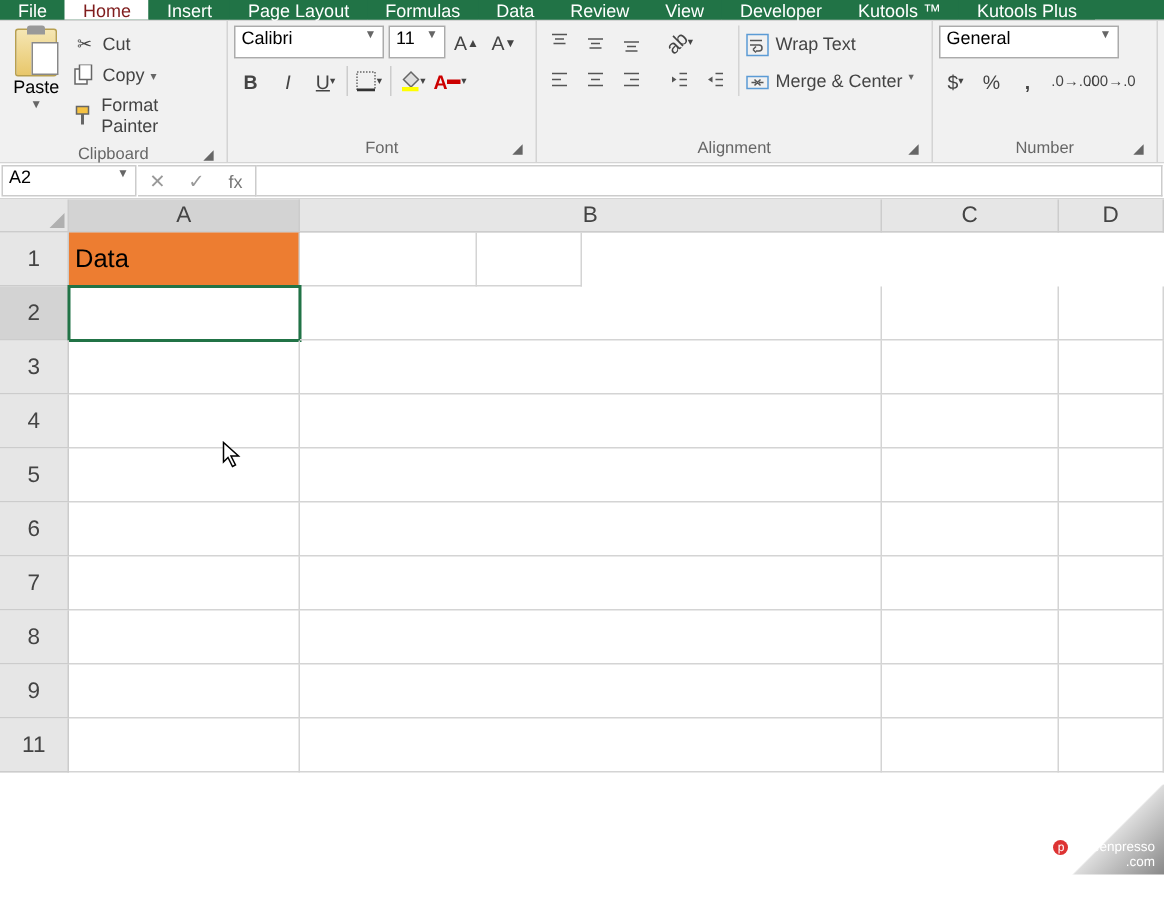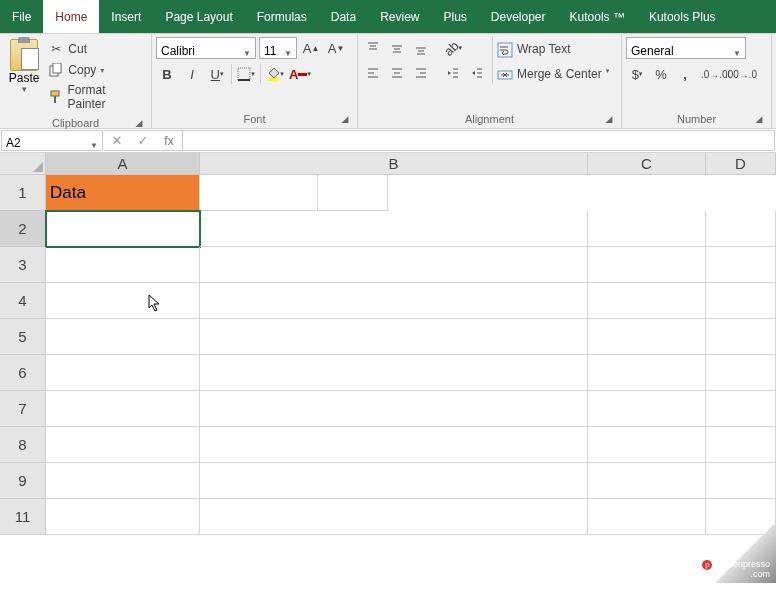--- a/index.html
+++ b/index.html
@@ -1,19 +1,19 @@
 <!DOCTYPE html>
 <html><head>
 <meta charset="utf-8">
 <style>
   * { box-sizing: border-box; margin: 0; padding: 0; }
   body { font-family: "Segoe UI", Tahoma, sans-serif; font-size: 12px; background: #fff; width: 776px; height: 600px; overflow: hidden; position: relative; }
 
   
-  .tabstrip { height: 34px; background: #fff; display: flex; align-items: stretch; border-bottom: 1px solid #d4d4d4; }
+  .tabstrip { height: 14px; background: #fff; display: flex; align-items: stretch; border-bottom: 1px solid #d4d4d4; }
   .tab { padding: 0 12px; display: flex; align-items: center; color: #fff; background: #217346; font-size: 12px; cursor: pointer; }
   .tab.file { background: #217346; }
   .tab.inactive { background: #217346; }
   .tab.active { background: #fff; color: #7f1d1d; font-weight: 400; }
   .tabstrip { background: #217346; }
 
   
   .ribbon { height: 95px; background: #f1f1f1; display: flex; border-bottom: 1px solid #d4d4d4; }
   .group { border-right: 1px solid #d4d4d4; display: flex; flex-direction: column; padding: 3px 4px 0 4px; }
   .group-content { flex: 1; display: flex; align-items: flex-start; }
@@ -25,38 +25,38 @@
   .paste-icon { width: 28px; height: 32px; background: linear-gradient(#f5e6b3, #e8c76b); border: 1px solid #b8a050; border-radius: 2px; position: relative; }
   .paste-icon::before { content: ""; position: absolute; top: -3px; left: 7px; width: 12px; height: 6px; background: #999; border-radius: 2px 2px 0 0; }
   .paste-icon::after { content: ""; position: absolute; top: 8px; left: 10px; width: 16px; height: 20px; background: #fff; border: 1px solid #888; }
   .small-btns { display: flex; flex-direction: column; gap: 3px; padding: 3px 2px; }
   .small-btn { display: flex; align-items: center; gap: 4px; font-size: 12px; color: #444; cursor: pointer; padding: 1px 2px; }
   .icon-sm { width: 16px; height: 16px; display: inline-flex; align-items: center; justify-content: center; }
 
   
   .font-row1 { display: flex; gap: 3px; align-items: center; margin-bottom: 4px; }
   .font-row2 { display: flex; gap: 3px; align-items: center; }
-  .combo { background: #fff; border: 1px solid #ababab; height: 22px; display: flex; align-items: flex-end; padding: 0 4px; font-size: 12px; }
+  .combo { background: #fff; border: 1px solid #ababab; height: 22px; display: flex; align-items: flex-start; padding: 0 4px; font-size: 12px; }
   .combo .arrow { margin-left: auto; font-size: 8px; color: #666; }
   .font-name { width: 100px; justify-content: space-between; }
   .font-size { width: 38px; justify-content: space-between; }
   .btn-sq { width: 22px; height: 22px; display: inline-flex; align-items: center; justify-content: center; background: #f1f1f1; cursor: pointer; font-size: 13px; color: #444; }
   .align-col { display: flex; flex-direction: column; gap: 3px; }
   .align-row { display: flex; gap: 2px; }
   .wrap-merge { display: flex; flex-direction: column; justify-content: space-around; gap: 3px; padding-top: 2px; }
   .wm-btn { display: flex; align-items: flex-start; gap: 4px; font-size: 12px; color: #444; padding: 3px 4px; cursor: pointer; }
 
   
   .num-col { display: flex; flex-direction: column; gap: 4px; }
   .num-combo { width: 120px; }
   .num-row { display: flex; gap: 2px; }
 
   
   .formula-bar { height: 24px; display: flex; align-items: stretch; border-bottom: 1px solid #d4d4d4; background: #fff; }
-  .namebox { width: 102px; border: 1px solid #ccc; margin: 1px; display: flex; align-items: flex-end; padding: 0 4px; font-size: 12px; }
+  .namebox { width: 90px; border: 1px solid #ccc; margin: 1px; display: flex; align-items: flex-start; padding: 0 4px; font-size: 12px; }
   .namebox .arrow { margin-left: auto; font-size: 8px; color: #666; }
   .fx-btns { display: flex; align-items: center; border: 1px solid #ccc; border-left: none; margin: 1px 0; }
   .fx-btn { width: 26px; display: flex; align-items: center; justify-content: center; color: #999; font-size: 13px; }
   .fx-label { color: #777; font-size: 12px; padding: 0 4px; }
   .formula-input { flex: 1; border: 1px solid #ccc; border-left: none; margin: 1px 1px 1px 0; }
 
   
   .grid { position: relative; }
   .colhdr-row { display: flex; height: 22px; background: #e6e6e6; }
   .selall { width: 46px; border-right: 1px solid #ccc; border-bottom: 1px solid #ccc; background: linear-gradient(135deg, #e6e6e6 50%, #b0b0b0 50.5%, #e6e6e6 51%); position: relative; }
@@ -85,21 +85,21 @@
 <body>
 
 <div class="tabstrip">
   <div class="tab file">File</div>
   <div class="tab active">Home</div>
   <div class="tab inactive">Insert</div>
   <div class="tab inactive">Page Layout</div>
   <div class="tab inactive">Formulas</div>
   <div class="tab inactive">Data</div>
   <div class="tab inactive">Review</div>
-  <div class="tab inactive">Plus</div>
+  <div class="tab inactive">View</div>
   <div class="tab inactive">Developer</div>
   <div class="tab inactive">Kutools ™</div>
   <div class="tab inactive">Kutools Plus</div>
 </div>
 
 <div class="ribbon">
 
   <div class="group" style="width:152px">
     <div class="group-content">
       <div class="paste-btn">

